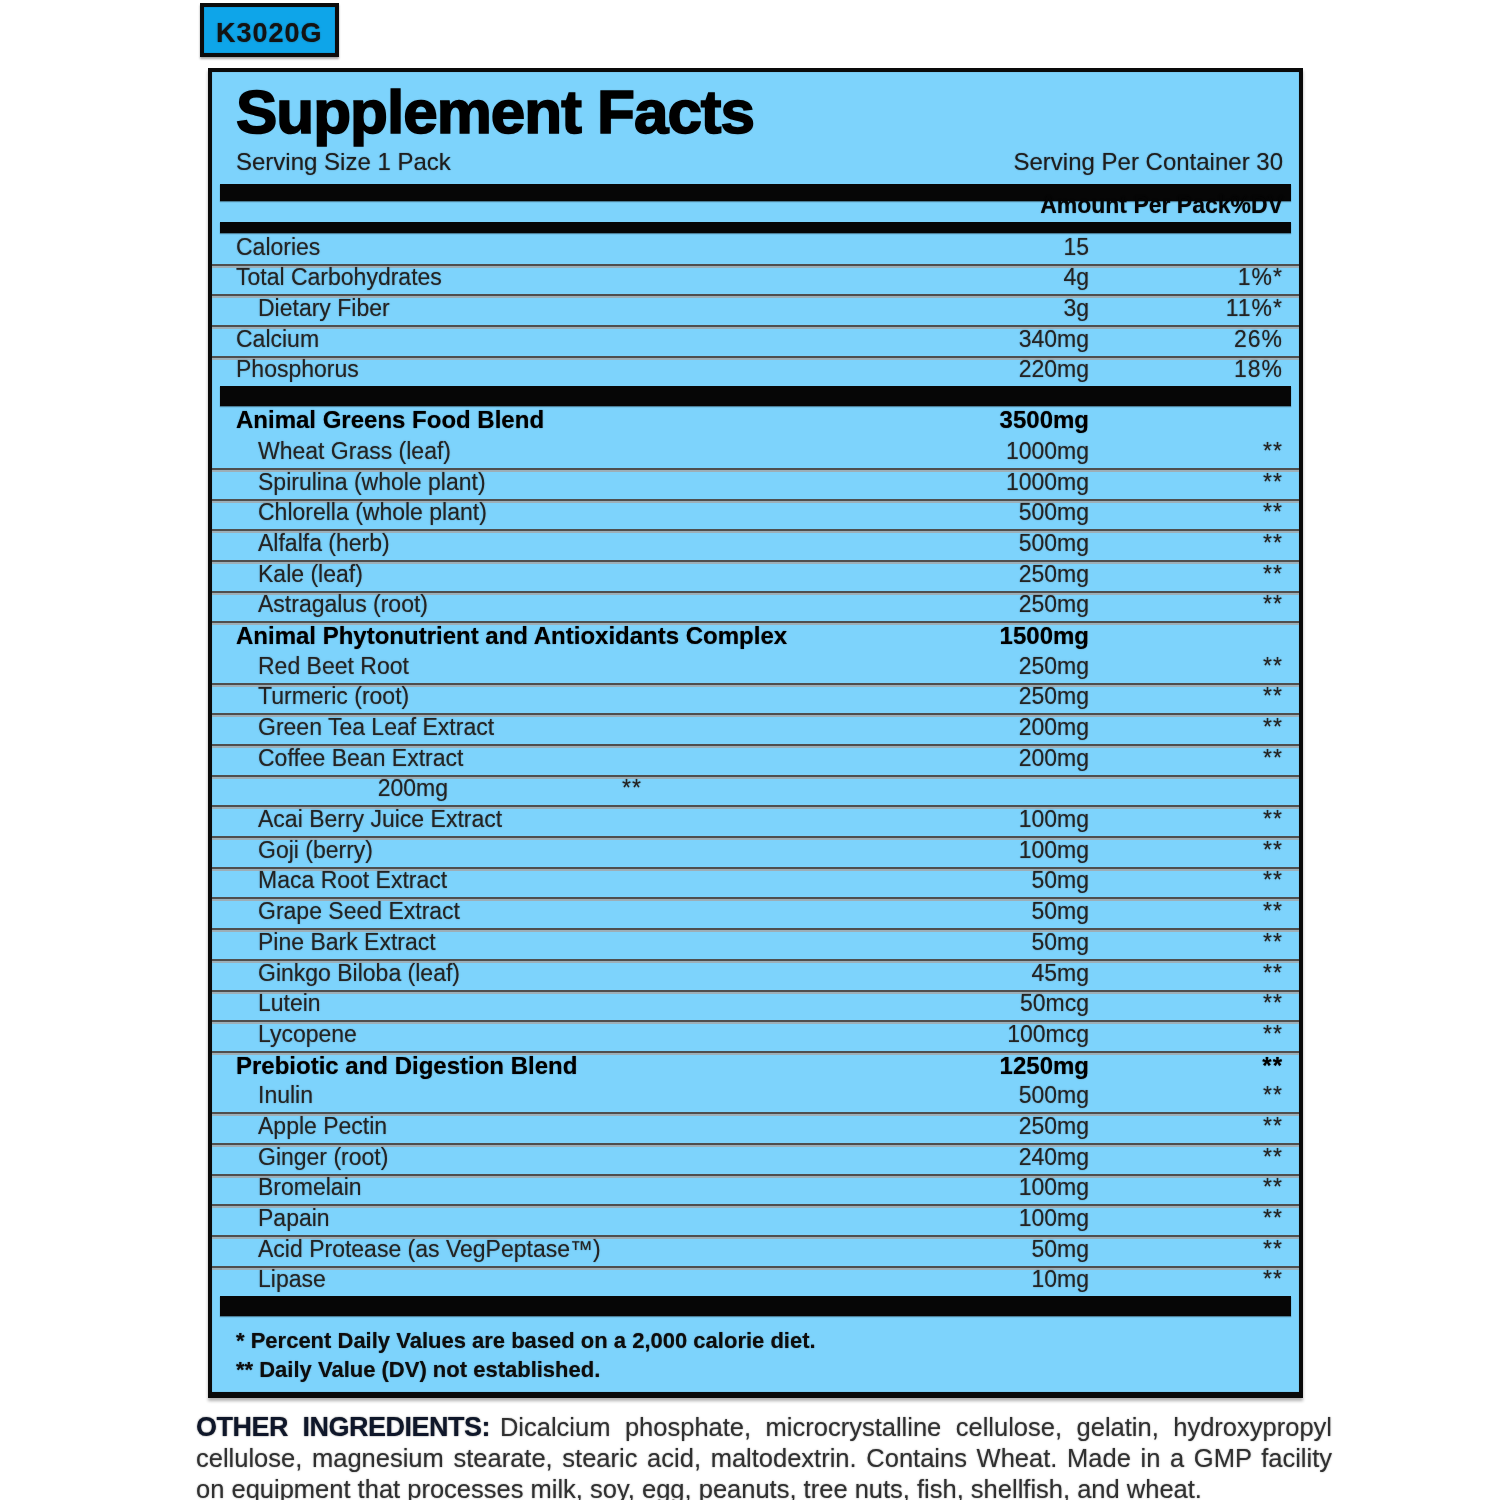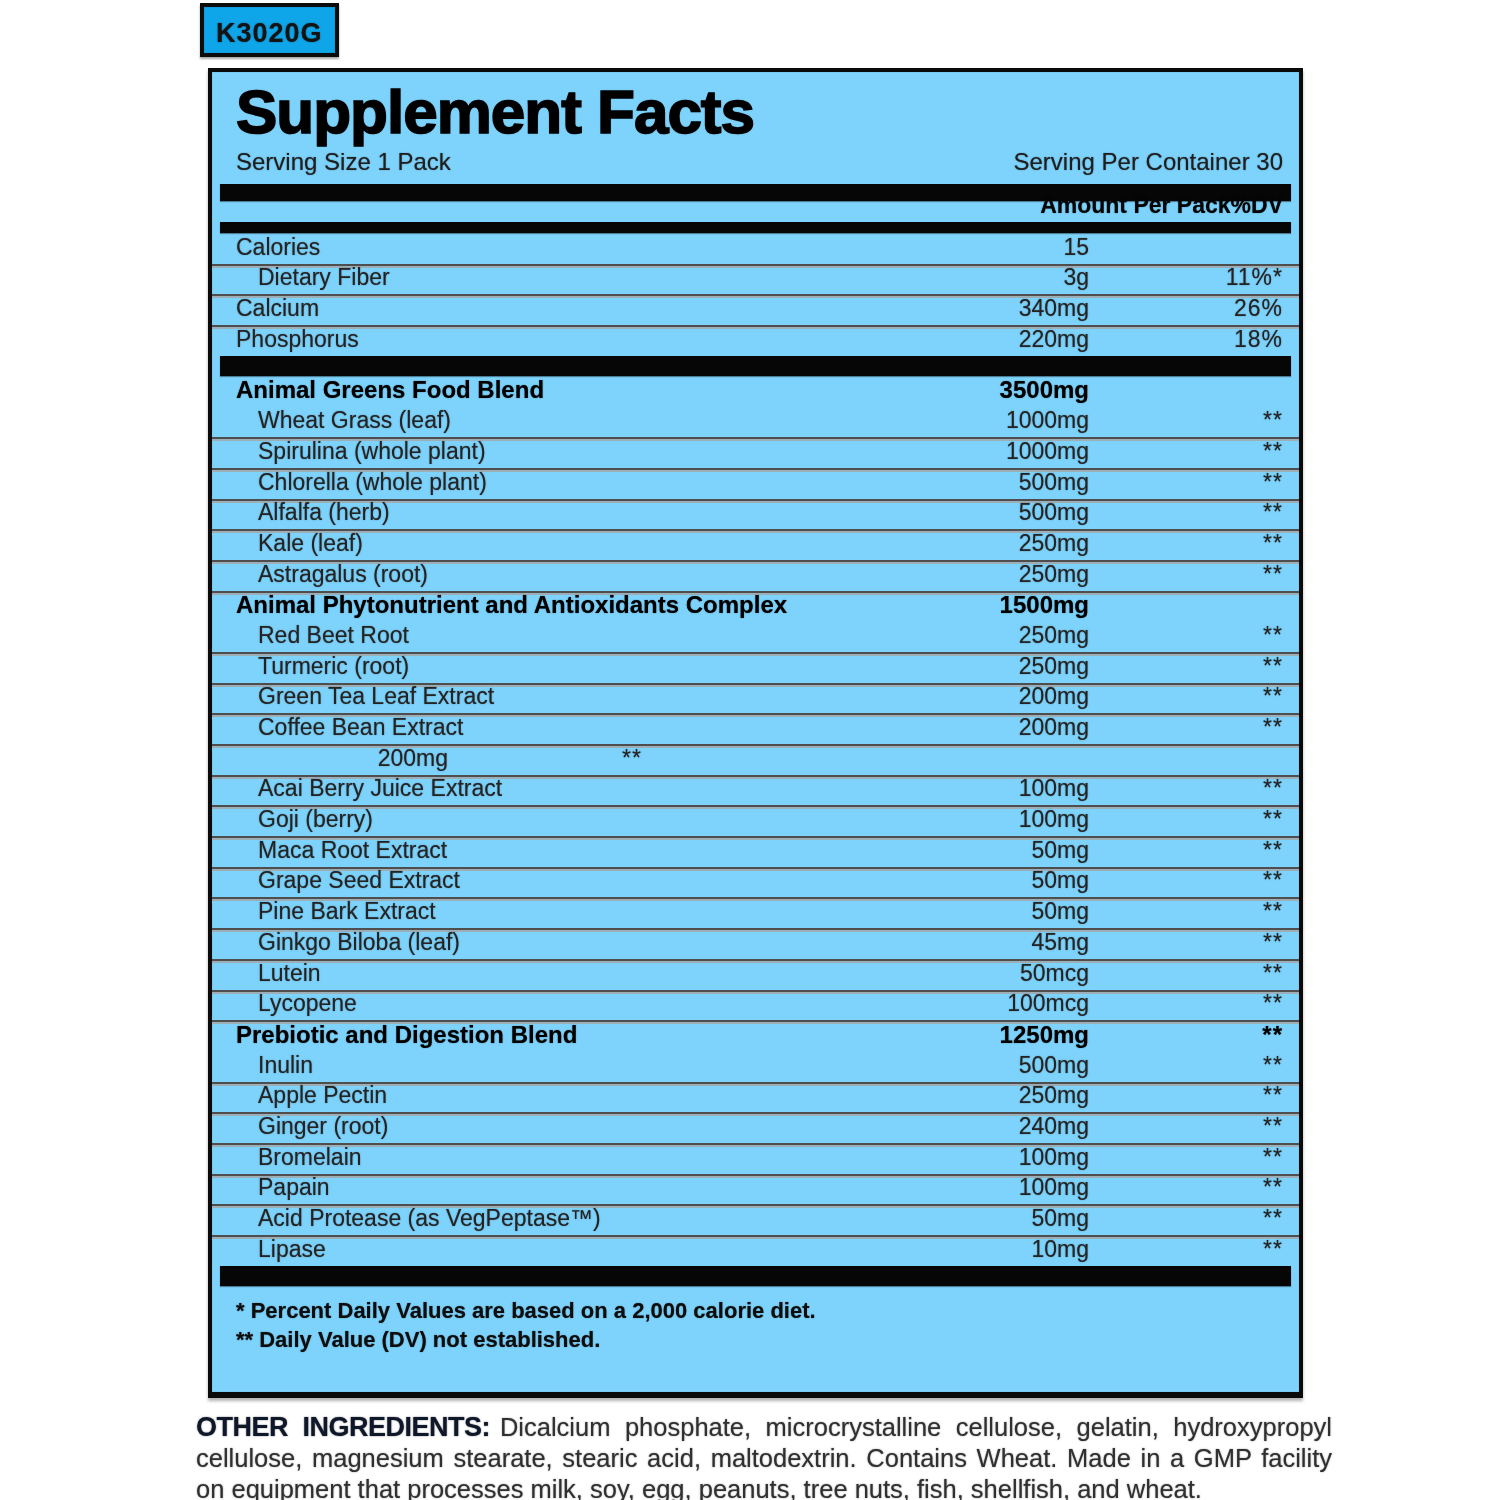--- a/index.html
+++ b/index.html
@@ -120,20 +120,25 @@
     </div>
 
     <div class="bar bar-med"></div>
 
     <div class="rows">
         <div class="row">
           <span class="cell name">Calories</span>
           <span class="cell amount">15</span>
           <span class="cell dv"></span>
         </div>
+        <div class="row sep">
+          <span class="cell name">Total Carbohydrates</span>
+          <span class="cell amount">4g</span>
+          <span class="cell dv">1%*</span>
+        </div>
         <div class="row indent sep">
           <span class="cell name">Dietary Fiber</span>
           <span class="cell amount">3g</span>
           <span class="cell dv">11%*</span>
         </div>
         <div class="row sep">
           <span class="cell name">Calcium</span>
           <span class="cell amount">340mg</span>
           <span class="cell dv">26%</span>
         </div>

